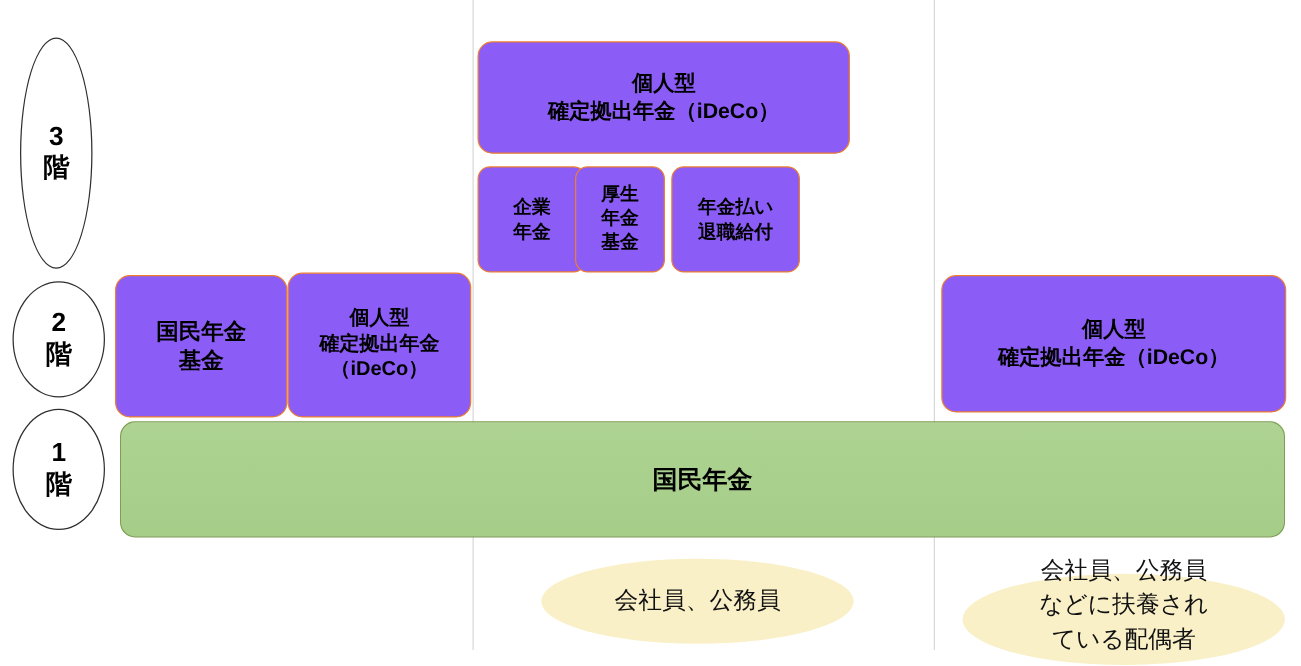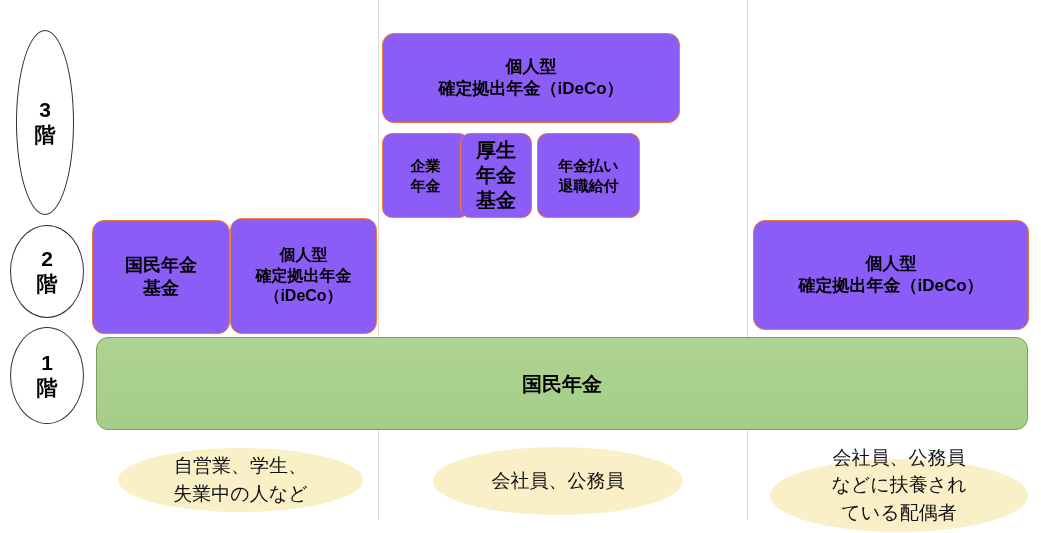--- a/index.html
+++ b/index.html
@@ -59,21 +59,21 @@
     background: #8b5cf6;
     border: 1.5px solid #ed7d31;
   }
   .box.green {
     background: linear-gradient(180deg, #aed392 0%, #a5cd88 100%);
     border: 1.5px solid #7c9f52;
   }
 
   .ideco-top      { left: 382px; top: 33px;  width: 298px; height: 90px;  font-size: 17px; }
   .kigyo-nenkin   { left: 382px; top: 133px; width: 87px;  height: 85px;  font-size: 15px; border-radius: 10px; }
-  .kosei-kikin    { left: 460px; top: 133px; width: 72px;  height: 85px;  font-size: 20px; border-radius: 10px; line-height: 1.25; }
+  .kosei-kikin    { left: 460px; top: 133px; width: 72px;  height: 85px;  font-size: 15px; border-radius: 10px; line-height: 1.25; }
   .taishoku-kyufu { left: 537px; top: 133px; width: 103px; height: 85px;  font-size: 15px; border-radius: 10px; }
   .kokumin-kikin  { left: 92px;  top: 220px; width: 138px; height: 114px; font-size: 18px; }
   .ideco-left     { left: 230px; top: 218px; width: 147px; height: 116px; font-size: 16px; }
   .kosei-hoken    { left: 383px; top: 222px; width: 364px; height: 112px; font-size: 20px; }
   .ideco-right    { left: 753px; top: 220px; width: 276px; height: 110px; font-size: 17px; }
   .kokumin-nenkin { left: 96px;  top: 337px; width: 932px; height: 93px;  font-size: 20px; }
 
   .oval-group { position: absolute; }
   .oval-bg {
     position: absolute;
@@ -126,25 +126,20 @@
   <div class="box orange kokumin-kikin">国民年金
 基金</div>
   <div class="box orange ideco-left">個人型
 確定拠出年金
 （iDeCo）</div>
   <div class="box orange ideco-right">個人型
 確定拠出年金（iDeCo）</div>
 
   <div class="box green kokumin-nenkin">国民年金</div>
 
-  <div class="oval-group oval-left">
-    <div class="oval-bg"></div>
-    <div class="oval-text">自営業、学生、
-失業中の人など</div>
-  </div>
   <div class="oval-group oval-center">
     <div class="oval-bg"></div>
     <div class="oval-text">会社員、公務員</div>
   </div>
   <div class="oval-group oval-right">
     <div class="oval-bg"></div>
     <div class="oval-text">会社員、公務員
 などに扶養され
 ている配偶者</div>
   </div>

